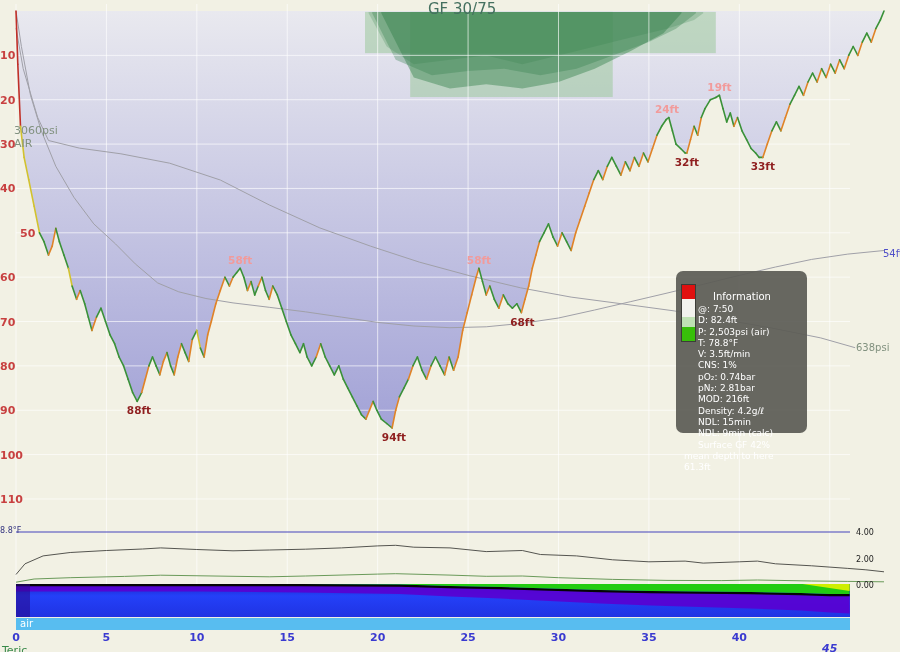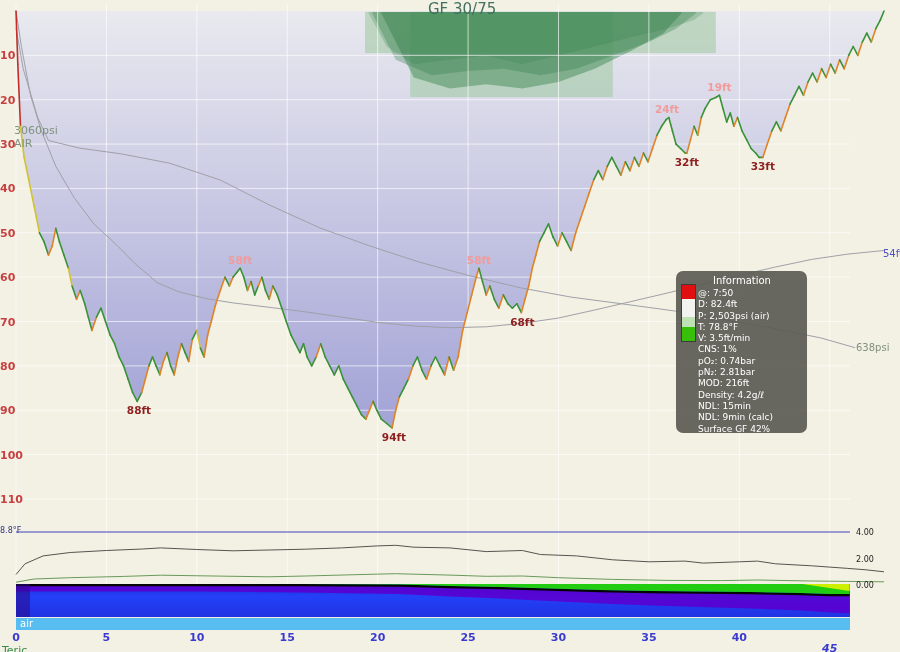--- a/index.html
+++ b/index.html
@@ -18,21 +18,21 @@
   .gf-lbl{color:#44705f;font-size:15px;}
   .press-lbl{color:#81917f;font-size:11px;line-height:13px;}
   .endpress-lbl{color:#81917f;font-size:10px;}
   .meandepth-lbl{color:#5050c8;font-size:10px;}
   .temp-lbl{color:#33337f;font-size:8px;}
   .gas-lbl{color:#ffffff;font-size:10px;}
   .device-lbl{color:#3a8a4a;font-size:11px;}
   #tooltip{
     position:absolute;border-radius:7px;
     background:rgba(92,92,86,0.93);
-    color:#fff;padding:4px 5px 5px 22px;
+    color:#fff;padding:20px 5px 5px 22px;
     box-sizing:border-box;
   }
   #tooltip .tt-title{font-size:10px;text-align:center;margin-left:-16px;margin-bottom:2px;}
   #tooltip .tt-line{font-size:9px;line-height:11.3px;}
   #tooltip .tt-line.wide{margin-left:-14px;}
   #tt-gauge{position:absolute;left:5px;top:13px;width:13px;border:1px solid #3c3c38;}
   #tt-gauge div{width:100%;}
 </style>
 </head>
 <body>
@@ -305,21 +305,21 @@
   </div>
   <div class="lbl endpress-lbl" style="left:856px;top:342px;">638psi</div>
   <div class="lbl meandepth-lbl" style="left:883px;top:248px;">54ft</div>
   <div class="lbl temp-lbl" style="left:0px;top:526px;">8.8°F</div>
   <div class="lbl gas-lbl" style="left:20px;top:618px;">air</div>
   <div class="lbl device-lbl" style="left:2px;top:644px;">Teric</div>
 <div class="lbl depth-tick" style="left: 0px; top: 49.36px;">10</div>
     <div class="lbl depth-tick" style="left: 0px; top: 93.72px;">20</div>
     <div class="lbl depth-tick" style="left: 0px; top: 138.08px;">30</div>
     <div class="lbl depth-tick" style="left: 0px; top: 182.44px;">40</div>
-    <div class="lbl depth-tick" style="left: 0px; top: 226.8px;">50</div>
+    <div class="lbl depth-tick" style="left: 0px; top: 226.8px; padding-left: 20px;">50</div>
     <div class="lbl depth-tick" style="left: 0px; top: 271.16px;">60</div>
     <div class="lbl depth-tick" style="left: 0px; top: 315.52px; text-align: right;">70</div>
     <div class="lbl depth-tick" style="left: 0px; top: 359.88px;">80</div>
     <div class="lbl depth-tick" style="left: 0px; top: 404.24px;">90</div>
     <div class="lbl depth-tick" style="left: 0px; top: 448.6px; text-align: center;">100</div>
     <div class="lbl depth-tick" style="left: 0px; top: 492.96px;">110</div>
     <div class="lbl time-tick" style="left: 16px; top: 631px;">0</div>
     <div class="lbl time-tick" style="left: 106.415px; top: 631px;">5</div>
     <div class="lbl time-tick" style="left: 196.83px; top: 631px;">10</div>
     <div class="lbl time-tick" style="left: 287.245px; top: 631px;">15</div>
@@ -358,14 +358,15 @@
       <div class="tt-line">T: 78.8°F</div>
       <div class="tt-line">V: 3.5ft/min</div>
       <div class="tt-line">CNS: 1%</div>
       <div class="tt-line">pO₂: 0.74bar</div>
       <div class="tt-line">pN₂: 2.81bar</div>
       <div class="tt-line">MOD: 216ft</div>
       <div class="tt-line">Density: 4.2g/ℓ</div>
       <div class="tt-line">NDL: 15min</div>
       <div class="tt-line">NDL: 9min (calc)</div>
       <div class="tt-line">Surface GF 42%</div>
+      <div class="tt-line wide">mean depth to here 61.3ft</div>
     </div>
 </div>
 
 </body></html>

